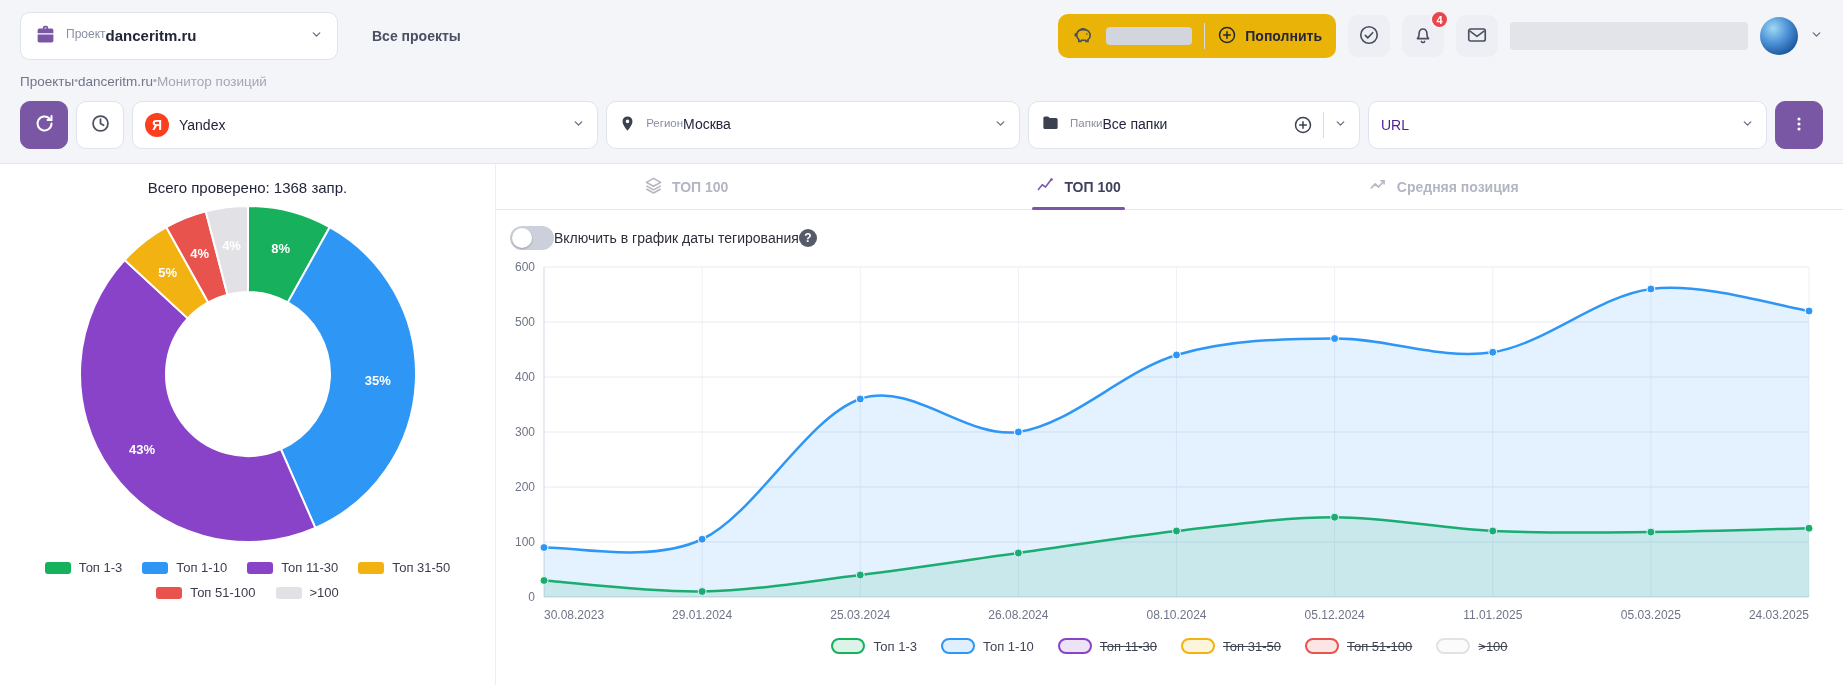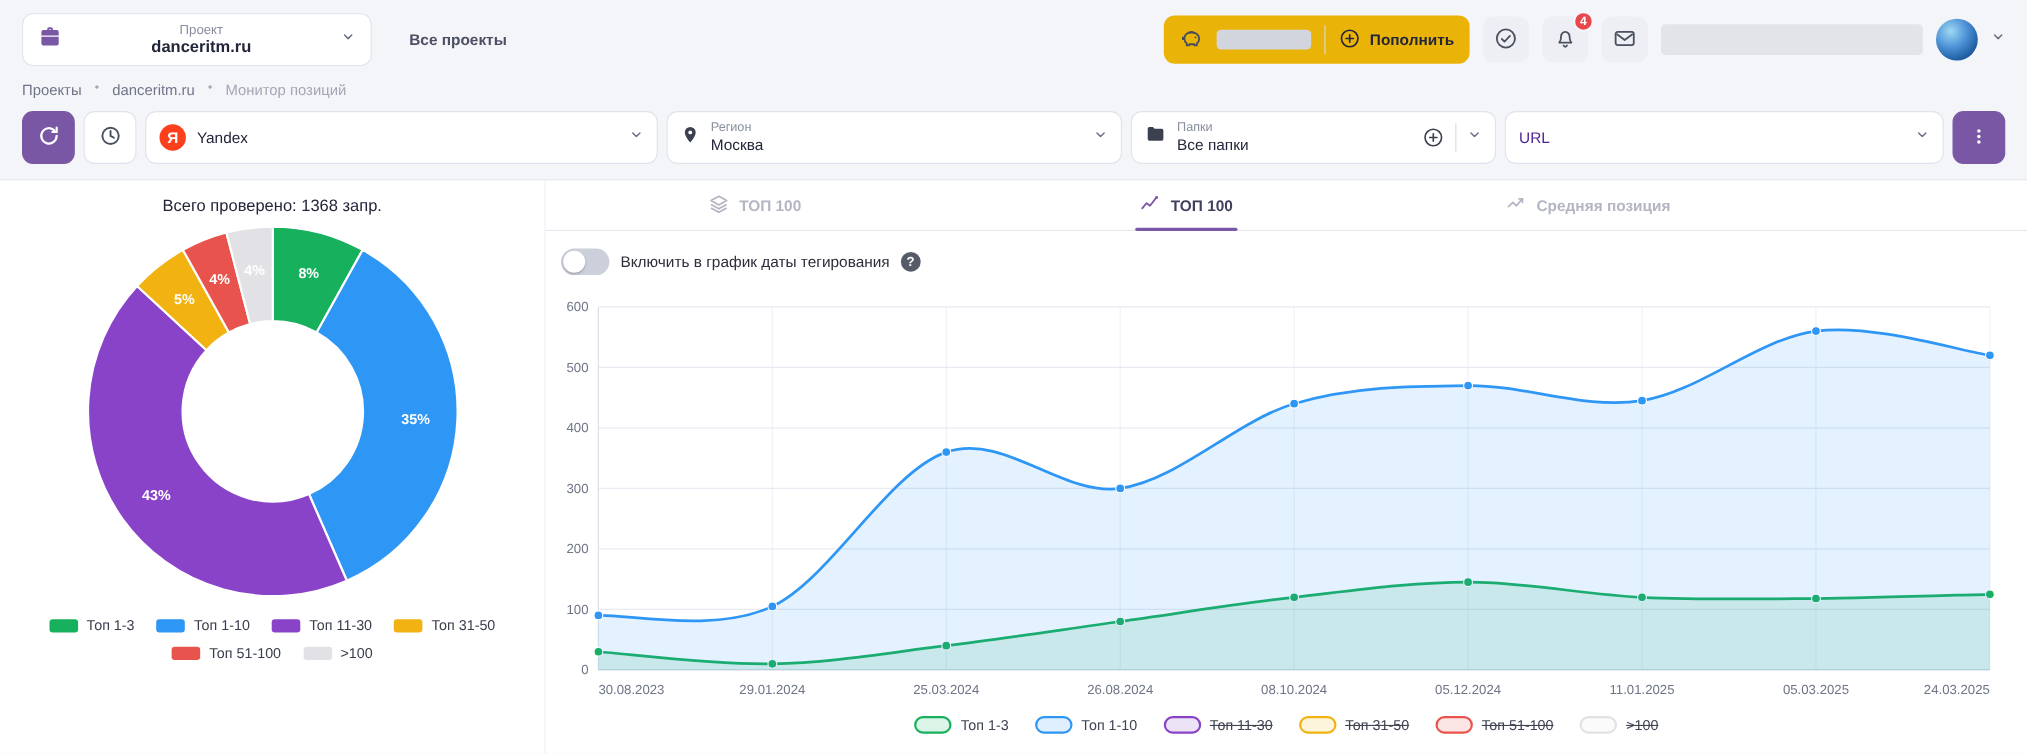--- a/index.html
+++ b/index.html
@@ -3,47 +3,47 @@
 <meta charset="utf-8">
 <style>
   *{box-sizing:border-box;margin:0;padding:0}
   html,body{width:1843px;height:685px}
   body{font-family:"Liberation Sans",sans-serif;background:#f4f5f9;color:#23263a;overflow:hidden}
   .app{display:flex;flex-direction:column;width:1843px;height:685px}
 
   
   .topbar{display:flex;align-items:center;height:72px;padding:0 20px;gap:12px;flex-shrink:0}
   .project-select{display:flex;align-items:center;gap:10px;background:#fff;border:1px solid #e0e3eb;border-radius:10px;height:48px;width:318px;padding:0 14px;cursor:pointer}
-  .ps-text{display:flex;flex-direction:column;line-height:1.2;flex:1;text-align:center}
+  .ps-text{display:flex;flex-direction:row;line-height:1.2;flex:1;text-align:left}
   .ps-label{font-size:12px;color:#8a8fa0}
   .ps-name{font-size:15px;font-weight:700;color:#23263a}
   .all-projects{font-size:14px;font-weight:700;color:#4b4f63;margin-left:22px;cursor:pointer;text-decoration:none}
   .spacer{flex:1}
   .balance-group{display:flex;align-items:center;gap:12px;background:#eab308;border-radius:10px;height:44px;padding:0 14px}
   .blur{background:#d2d5dd;border-radius:4px;display:inline-block}
   .blur-balance{width:86px;height:18px}
   .vdiv{width:1px;height:26px;background:#d8dbe2}
   .topup{display:flex;align-items:center;gap:8px;background:transparent;border:none;font-family:inherit;font-size:14px;font-weight:700;color:#23263a;cursor:pointer}
   .iconbtn{position:relative;width:42px;height:42px;border-radius:10px;background:#edeff4;border:none;display:flex;align-items:center;justify-content:center;cursor:pointer}
   .badge{position:absolute;top:-5px;right:-5px;min-width:19px;height:19px;border-radius:10px;background:#e8474b;color:#fff;font-size:11px;font-weight:700;display:flex;align-items:center;justify-content:center;border:2px solid #f4f5f9}
   .blur-account{width:238px;height:28px;background:#e2e4ea}
   .avatar{width:38px;height:38px;border-radius:50%;background:radial-gradient(circle at 35% 30%,#9ed9f2 0%,#4f93d8 40%,#1d5ba0 75%,#123f74 100%);cursor:pointer;flex-shrink:0}
 
   
-  .breadcrumbs{display:flex;align-items:flex-start;gap:12px;padding:2px 20px 10px;font-size:13.5px;flex-shrink:0}
+  .breadcrumbs{display:flex;align-items:flex-start;gap:0;padding:2px 20px 10px;font-size:13.5px;flex-shrink:0}
   .breadcrumbs a{color:#70758a;text-decoration:none;cursor:pointer}
   .breadcrumbs .sep{color:#a3a7b5;font-size:11px}
   .breadcrumbs .current{color:#a3a7b5}
 
   
   .toolbar{display:flex;align-items:center;gap:8px;padding:2px 20px 14px;flex-shrink:0}
   .sqbtn{width:48px;height:48px;flex-shrink:0;border-radius:10px;border:1px solid #e0e3eb;background:#fff;display:flex;align-items:center;justify-content:center;cursor:pointer}
   .sqbtn.purple{background:#7a57a5;border-color:#7a57a5}
   .select{height:48px;border:1px solid #e0e3eb;background:#fff;border-radius:10px;display:flex;align-items:center;padding:0 12px;gap:10px;cursor:pointer;min-width:0;flex-basis:0}
-  .sel-stack{display:flex;flex-direction:column;line-height:1.25;flex:1;min-width:0;text-align:left}
+  .sel-stack{display:flex;flex-direction:row;line-height:1.25;flex:1;min-width:0;text-align:left}
   .sel-label{font-size:11.5px;color:#8a8fa0}
   .sel-value{font-size:14px;color:#23263a;white-space:nowrap;overflow:hidden;text-overflow:ellipsis}
   .sel-placeholder{font-size:14px;color:#4c1d95;flex:1;text-align:left}
   .select .chev{margin-left:auto}
   .sel-engine{flex-grow:1.18}
   .sel-region{flex-grow:1.04}
   .sel-folders{flex-grow:0.82}
   .sel-group{flex-grow:1.04}
   .sel-url{flex-grow:1.0}
   .sel-folders .plusbtn{margin-left:auto;display:flex;align-items:center;cursor:pointer}
@@ -67,21 +67,21 @@
   .tabs{display:flex;border-bottom:1px solid #e4e7ee;height:46px;align-items:stretch;flex-shrink:0}
   .tab{display:flex;align-items:center;gap:9px;font-size:14px;font-weight:700;color:#b3b6c2;cursor:pointer;position:relative;padding:0 4px}
   .tab svg{width:19px;height:19px;color:#b3b6c2}
   .tab.active{color:#3f415c}
   .tab.active svg{color:#7a57a5}
   .tab.active::after{content:'';position:absolute;left:0;right:0;bottom:-1px;height:3px;background:#7a57a5;border-radius:2px}
   .tabs .tab:nth-child(1){margin-left:144px}
   .tabs .tab:nth-child(2){margin-left:300px}
   .tabs .tab:nth-child(3){margin-left:240px}
 
-  .toggle-row{display:flex;align-items:center;gap:10px;margin:16px 0 12px 14px}
+  .toggle-row{display:flex;align-items:center;gap:0;margin:16px 0 0 14px}
   .switch{width:44px;height:24px;border-radius:12px;background:#ccd0da;position:relative;display:inline-block;cursor:pointer;flex-shrink:0}
   .knob{position:absolute;left:2px;top:2px;width:20px;height:20px;border-radius:50%;background:#fff;box-shadow:0 1px 2px rgba(0,0,0,.25)}
   .toggle-label{font-size:14px;color:#2c2e3a}
   .help{width:18px;height:18px;border-radius:50%;background:#555b68;color:#fff;font-size:12px;font-weight:700;display:flex;align-items:center;justify-content:center;cursor:pointer}
 
   .chart-wrap{padding:2px 0 0 8px}
   .tick{font-size:12px;fill:#6f7587;font-family:"Liberation Sans",sans-serif}
   .line-legend{display:flex;justify-content:center;gap:24px;margin-top:2px}
   .llg-item{display:inline-flex;align-items:center;gap:8px;cursor:pointer}
   .llg-swatch{width:34px;height:16px;border-radius:8px;border:2px solid #ccc;display:inline-block}

